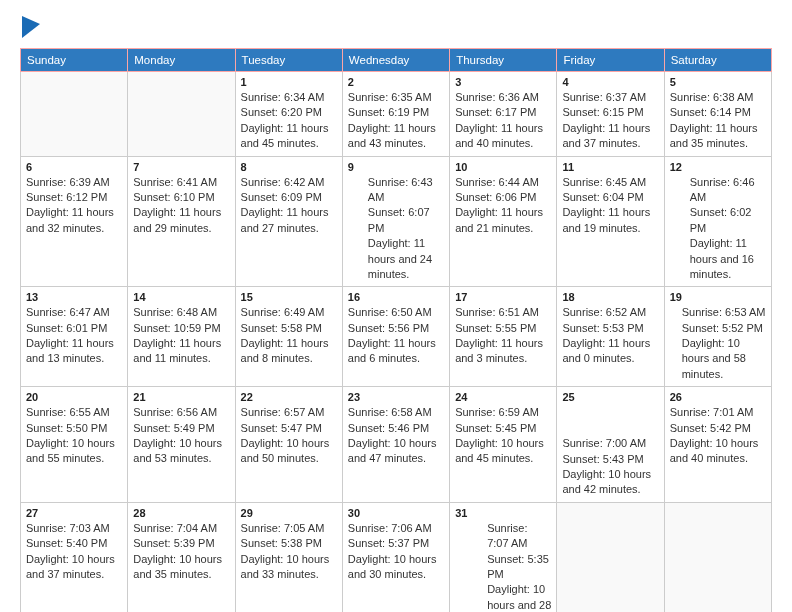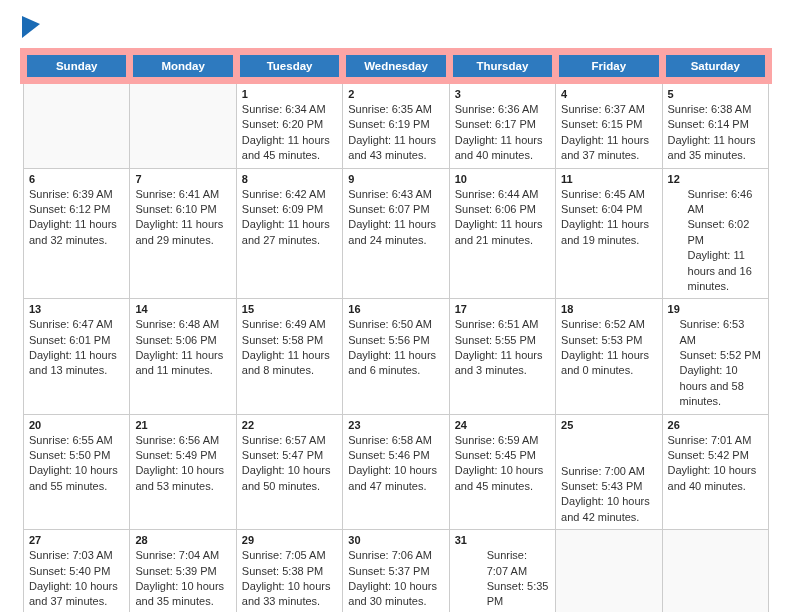--- a/index.html
+++ b/index.html
@@ -49,24 +49,24 @@
     }
     .calendar {
       width: 100%;
       border-collapse: collapse;
       flex: 1;
     }
     .calendar th {
       background-color: #2e7abf;
       color: #fff;
       font-size: 11.5px;
-      font-weight: bold;
+      font-weight: normal;
       padding: 5px 6px;
-      border: 7px solid #fca5a5;
-      text-align: center;
+      border: 1px solid #fca5a5;
+      text-align: left;
     }
     .calendar td {
       border: 1px solid #ccc;
       vertical-align: top;
       padding: 4px 5px;
       font-size: 9.5px;
       color: #333;
       width: calc(100% / 7);
       background: #fff;
     }
@@ -174,21 +174,21 @@
 Daylight: 11 hours and 29 minutes.</div>
           </td>
           <td>
             <span class="day-num">8</span>
             <div class="day-info" style="white-space: pre-line;">Sunrise: 6:42 AM
 Sunset: 6:09 PM
 Daylight: 11 hours and 27 minutes.</div>
           </td>
           <td>
             <span class="day-num">9</span>
-            <div class="day-info" style="white-space: pre-line;">Sunrise: 6:43 AM
+            <div class="day-info" style="white-space: pre-line; margin-left: 20px;">Sunrise: 6:43 AM
 Sunset: 6:07 PM
 Daylight: 11 hours and 24 minutes.</div>
           </td>
           <td>
             <span class="day-num">10</span>
             <div class="day-info" style="white-space: pre-line;">Sunrise: 6:44 AM
 Sunset: 6:06 PM
 Daylight: 11 hours and 21 minutes.</div>
           </td>
           <td>
@@ -207,21 +207,21 @@
         <tr>
           <td>
             <span class="day-num">13</span>
             <div class="day-info" style="white-space: pre-line;">Sunrise: 6:47 AM
 Sunset: 6:01 PM
 Daylight: 11 hours and 13 minutes.</div>
           </td>
           <td>
             <span class="day-num">14</span>
             <div class="day-info" style="white-space: pre-line;">Sunrise: 6:48 AM
-Sunset: 5:06 PM
+Sunset: 10:59 PM
 Daylight: 11 hours and 11 minutes.</div>
           </td>
           <td>
             <span class="day-num">15</span>
             <div class="day-info" style="white-space: pre-line;">Sunrise: 6:49 AM
 Sunset: 5:58 PM
 Daylight: 11 hours and 8 minutes.</div>
           </td>
           <td>
             <span class="day-num">16</span>

